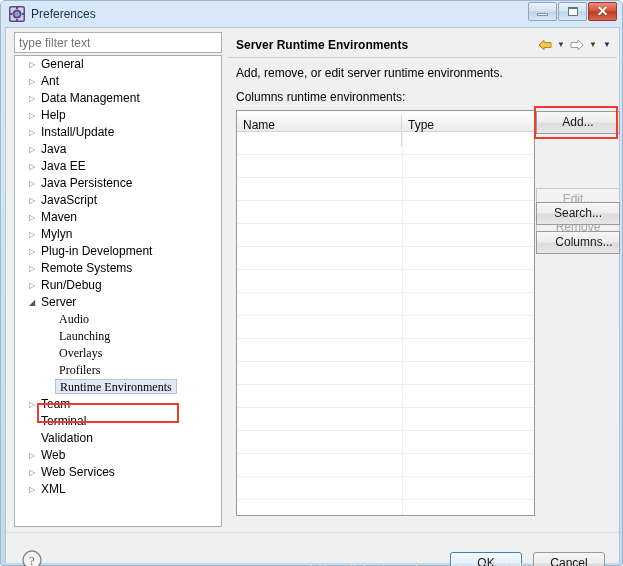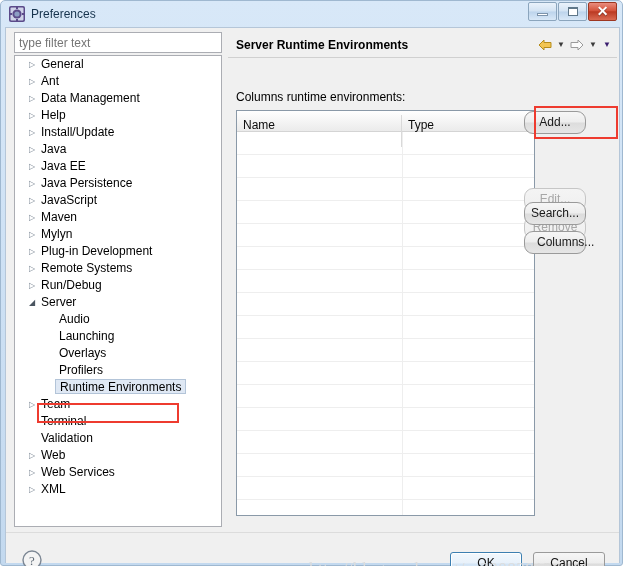--- a/index.html
+++ b/index.html
@@ -162,21 +162,21 @@
     text-align: center;
   }
   .tree-item .arrow.open {
     color: #4a5560;
   }
   .tree-item .tlabel {
     position: absolute;
     left: 26px; top: 0;
     line-height: 17px;
   }
-  .tree-item.child .tlabel { left: 44px; }
+  .tree-item.child .tlabel { left: 44px; font-family: Liberation Serif, serif; }
   .tree-item.selected .tlabel {
     background: #dfe8f4;
     border: 1px solid #b3c4d8;
     padding: 0 4px;
     margin-left: -4px;
     line-height: 15px;
     height: 15px;
     top: 0px;
     box-sizing: border-box;
     display: inline-block;
@@ -294,27 +294,27 @@
     position: absolute;
     left: 165px; top: 0;
     width: 1px;
     height: 384px;
     background: #eeeeee;
   }
 
   
   .sidebtn {
     position: absolute;
-    left: 296px;
-    width: 62px;
+    left: 308px;
+    width: 84px;
     height: 23px;
     box-sizing: border-box;
     background: linear-gradient(to bottom, #f6f6f6 0%, #ededed 48%, #dcdcdc 52%, #e6e6e6 100%);
     border: 1px solid #9a9a9a;
-    border-radius: 9px;
+    border-radius: 0;
     font-family: "Liberation Sans", sans-serif;
     font-size: 12px;
     color: #1a1a1a;
     text-align: center;
     line-height: 21px;
     cursor: default;
   }
   .sidebtn.disabled {
     color: #a7a7a7;
     background: linear-gradient(to bottom, #f4f4f4 0%, #efefef 100%);
@@ -533,20 +533,21 @@
           <svg width="14" height="12" viewBox="0 0 14 12">
             <path d="M8 1 L13 6 L8 11 L8 8.5 L1 8.5 L1 3.5 L8 3.5 Z" fill="#fbfbfb" stroke="#9b9b9b" stroke-width="1" stroke-linejoin="round"></path>
           </svg>
         </span>
         <span class="nav-caret">▼</span>
         <span class="nav-caret dark">▼</span>
       </div>
 
       <div id="panel-sep"></div>
 
+      <div id="panel-desc">Add, remove, or edit server runtime environments.</div>
       <div id="panel-label">Columns runtime environments:</div>
 
       <div id="table">
         <div id="table-head">
           <div class="th" id="th-name">Name</div>
           <div class="th" id="th-type">Type</div>
         </div>
         <div id="table-body">
           <div id="col-divider"></div>
           <div id="empty-rows">

